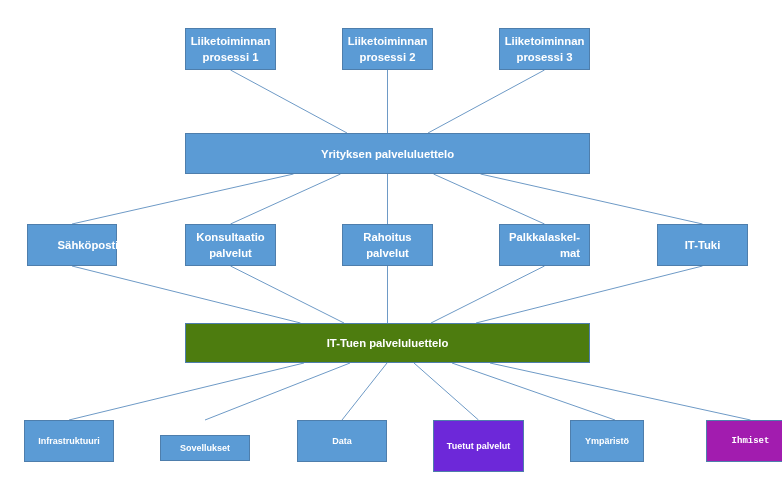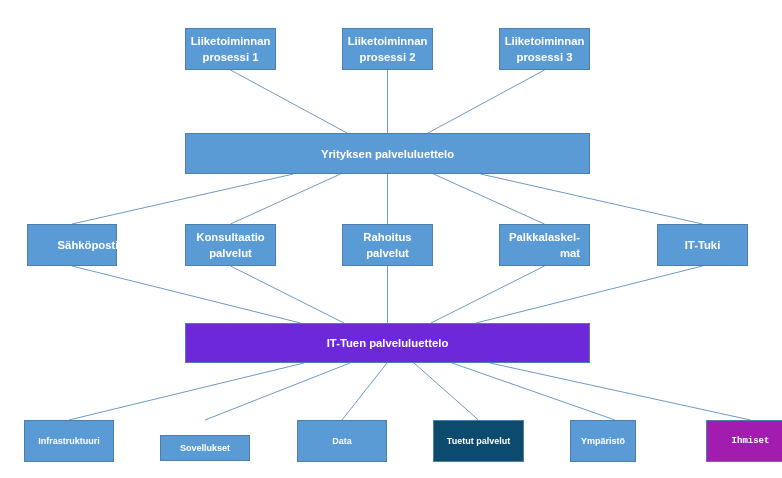--- a/index.html
+++ b/index.html
@@ -102,36 +102,36 @@
 palvelut</span>
   </div>
   <div class="node" style="left: 479px; top: 224px; width: 91px; height: 42px; background: rgb(91, 155, 213); border-color: rgb(78, 126, 172); color: rgb(255, 255, 255); text-align: right;">
     <span>Palkkalaskel-
 mat</span>
   </div>
   <div class="node" style="left: 637px; top: 224px; width: 91px; height: 42px; background: rgb(91, 155, 213); border-color: rgb(78, 126, 172); color: rgb(255, 255, 255);">
     <span>IT-Tuki</span>
   </div>
 
-  <div class="node" style="left: 165px; top: 323px; width: 405px; height: 40px; background: #6d28d9; border-color: rgb(78, 126, 172); color: rgb(255, 255, 255);">
+  <div class="node" style="left: 165px; top: 323px; width: 405px; height: 40px; background: #4d7c0f; border-color: rgb(78, 126, 172); color: rgb(255, 255, 255);">
     <span>IT-Tuen palveluluettelo</span>
   </div>
 
   <div class="node small" style="left: 4px; top: 420px; width: 90px; height: 42px; background: rgb(91, 155, 213); border-color: rgb(78, 126, 172); color: rgb(255, 255, 255);">
     <span>Infrastruktuuri</span>
   </div>
   <div class="node small" style="left: 140px; top: 435px; width: 90px; height: 26px; background: rgb(91, 155, 213); border-color: rgb(78, 126, 172); color: rgb(255, 255, 255);">
     <span>Sovellukset</span>
   </div>
   <div class="node small" style="left: 277px; top: 420px; width: 90px; height: 42px; background: rgb(91, 155, 213); border-color: rgb(78, 126, 172); color: rgb(255, 255, 255);">
     <span>Data</span>
   </div>
-  <div class="node small" style="left: 413px; top: 420px; width: 91px; height: 42px; background: #0c4a6e; border-color: rgb(78, 126, 172); color: rgb(255, 255, 255);">
+  <div class="node small" style="left: 413px; top: 420px; width: 91px; height: 52px; background: #6d28d9; border-color: rgb(78, 126, 172); color: rgb(255, 255, 255);">
     <span>Tuetut palvelut</span>
   </div>
-  <div class="node small" style="left: 550px; top: 420px; width: 66px; height: 42px; background: rgb(91, 155, 213); border-color: rgb(78, 126, 172); color: rgb(255, 255, 255); text-align: right;">
+  <div class="node small" style="left: 550px; top: 420px; width: 74px; height: 42px; background: rgb(91, 155, 213); border-color: rgb(78, 126, 172); color: rgb(255, 255, 255); text-align: right;">
     <span>Ympäristö</span>
   </div>
   <div class="node small" style="left: 686px; top: 420px; width: 89px; height: 42px; background: #a21caf; border-color: rgb(78, 126, 172); color: rgb(255, 255, 255); font-family: Liberation Mono, monospace;">
     <span>Ihmiset</span>
   </div>
 
 </div>
 
 </body></html>

